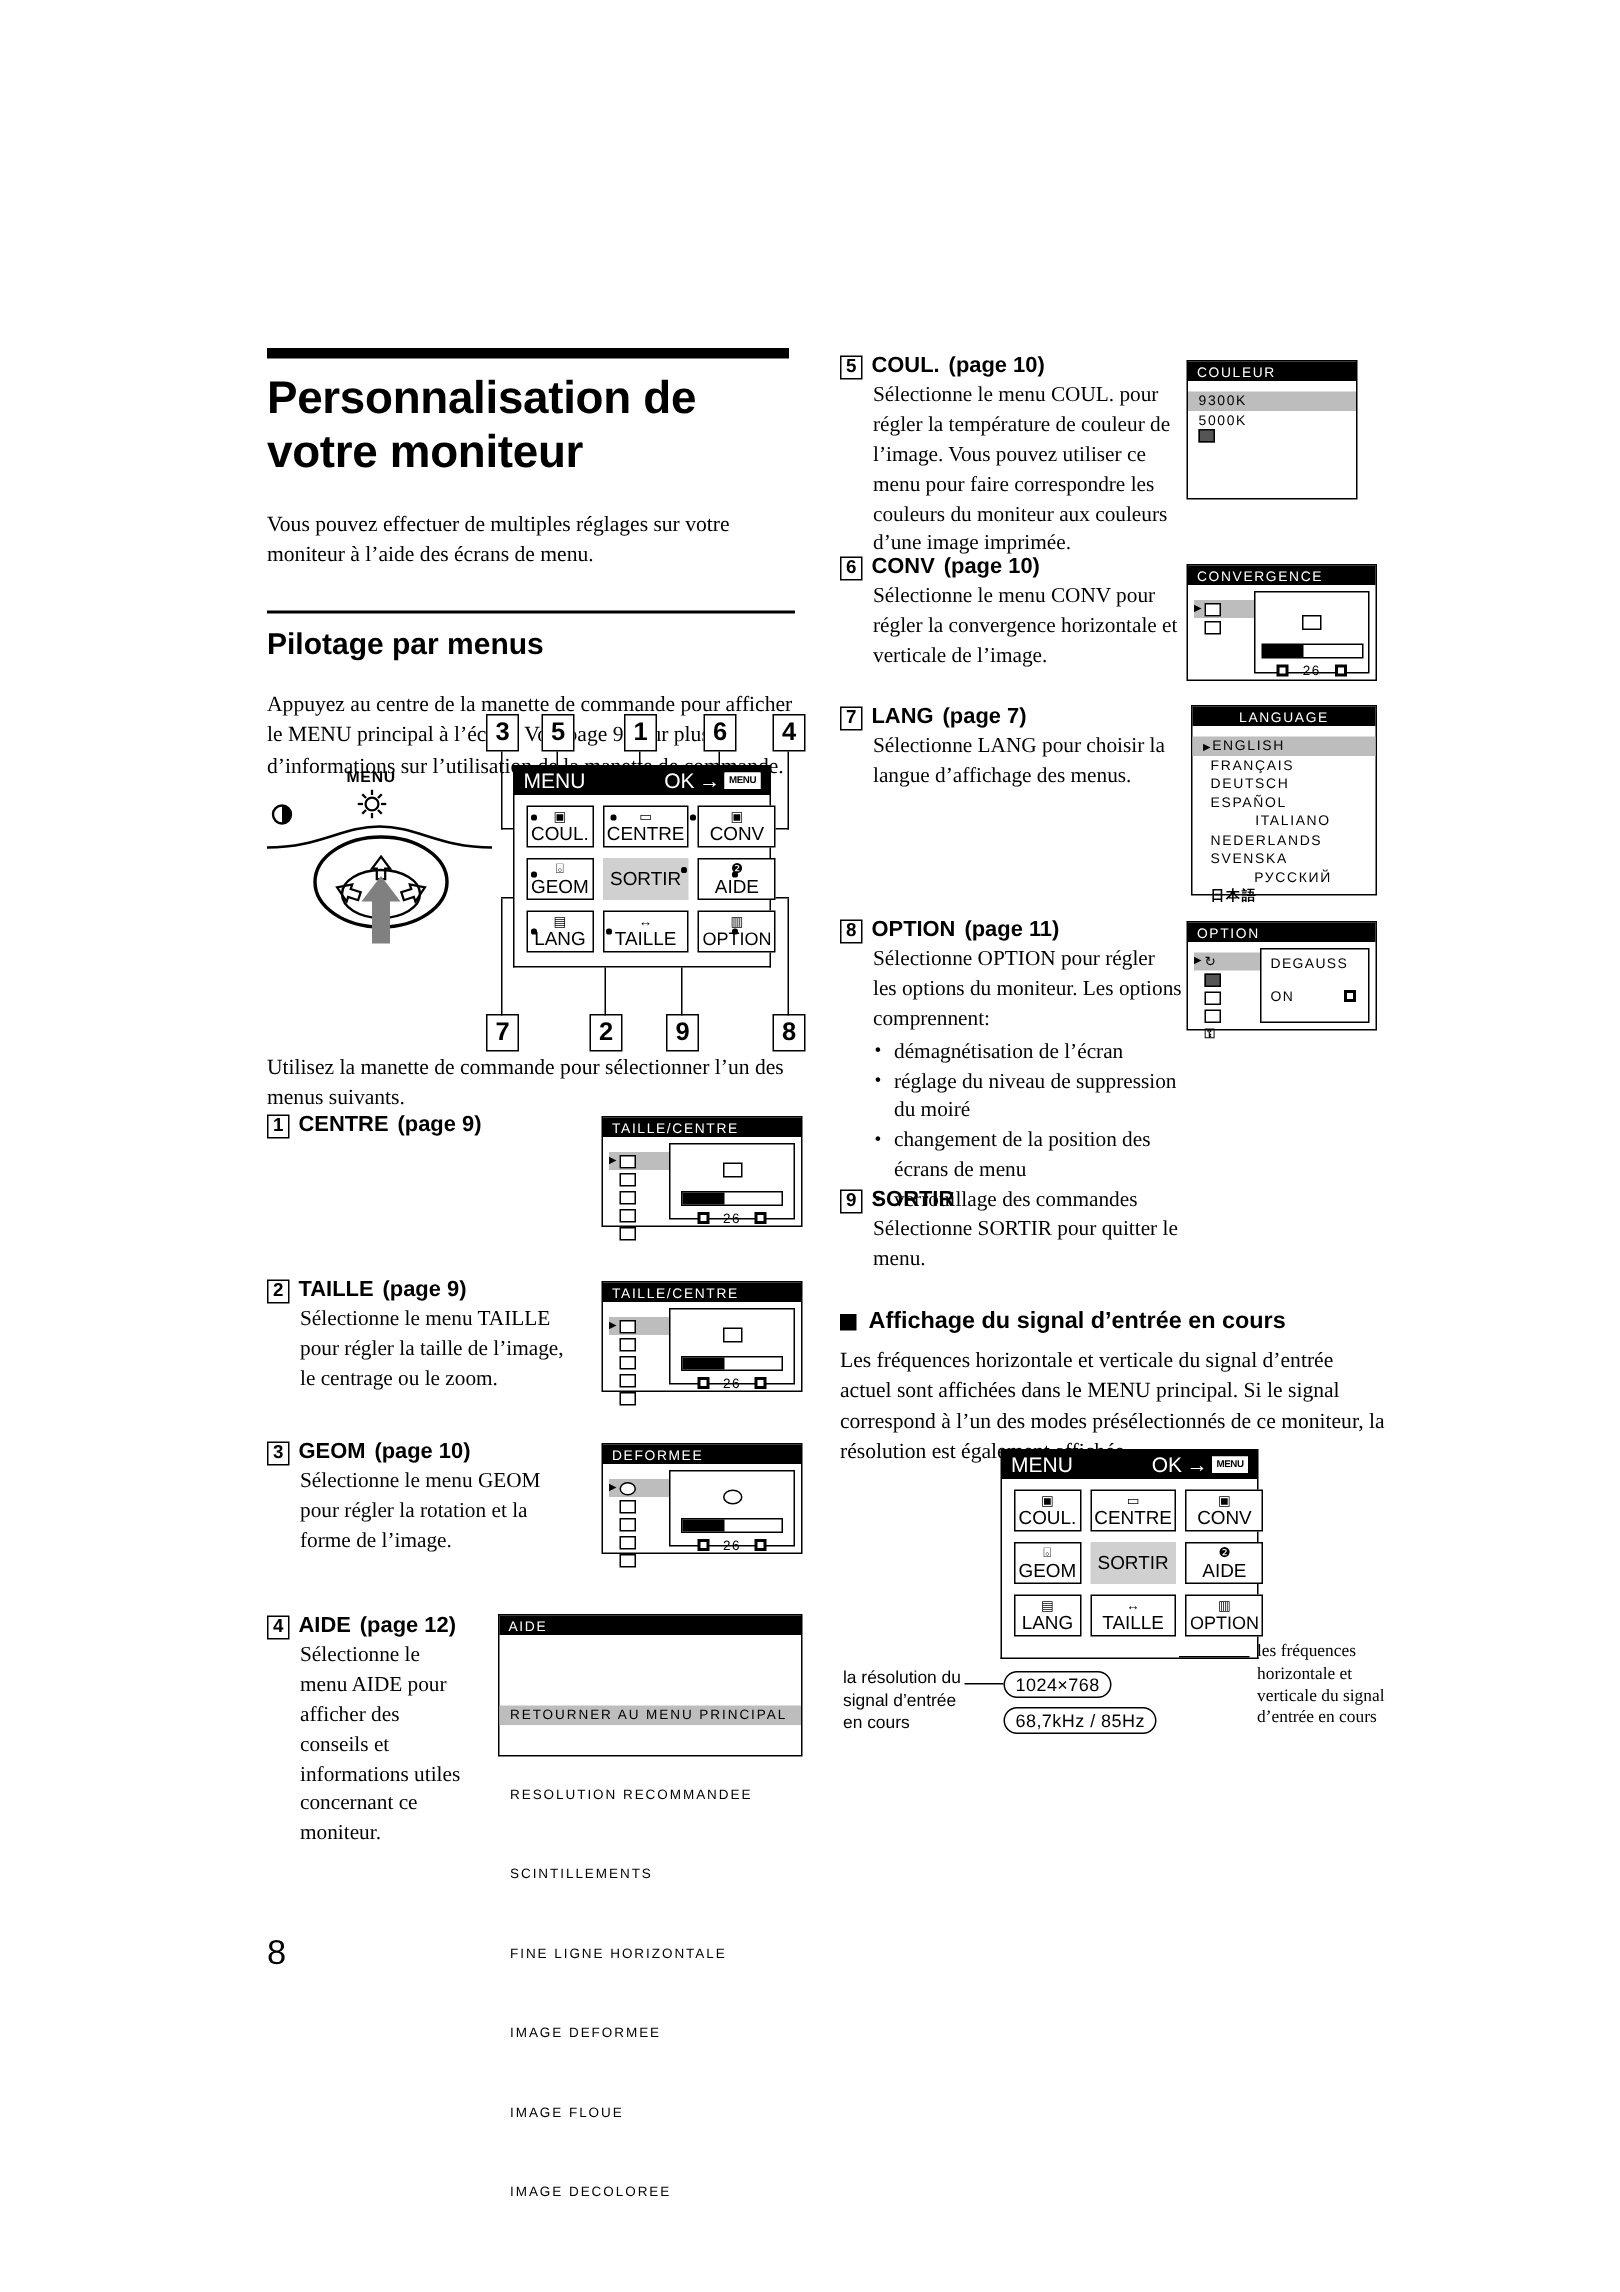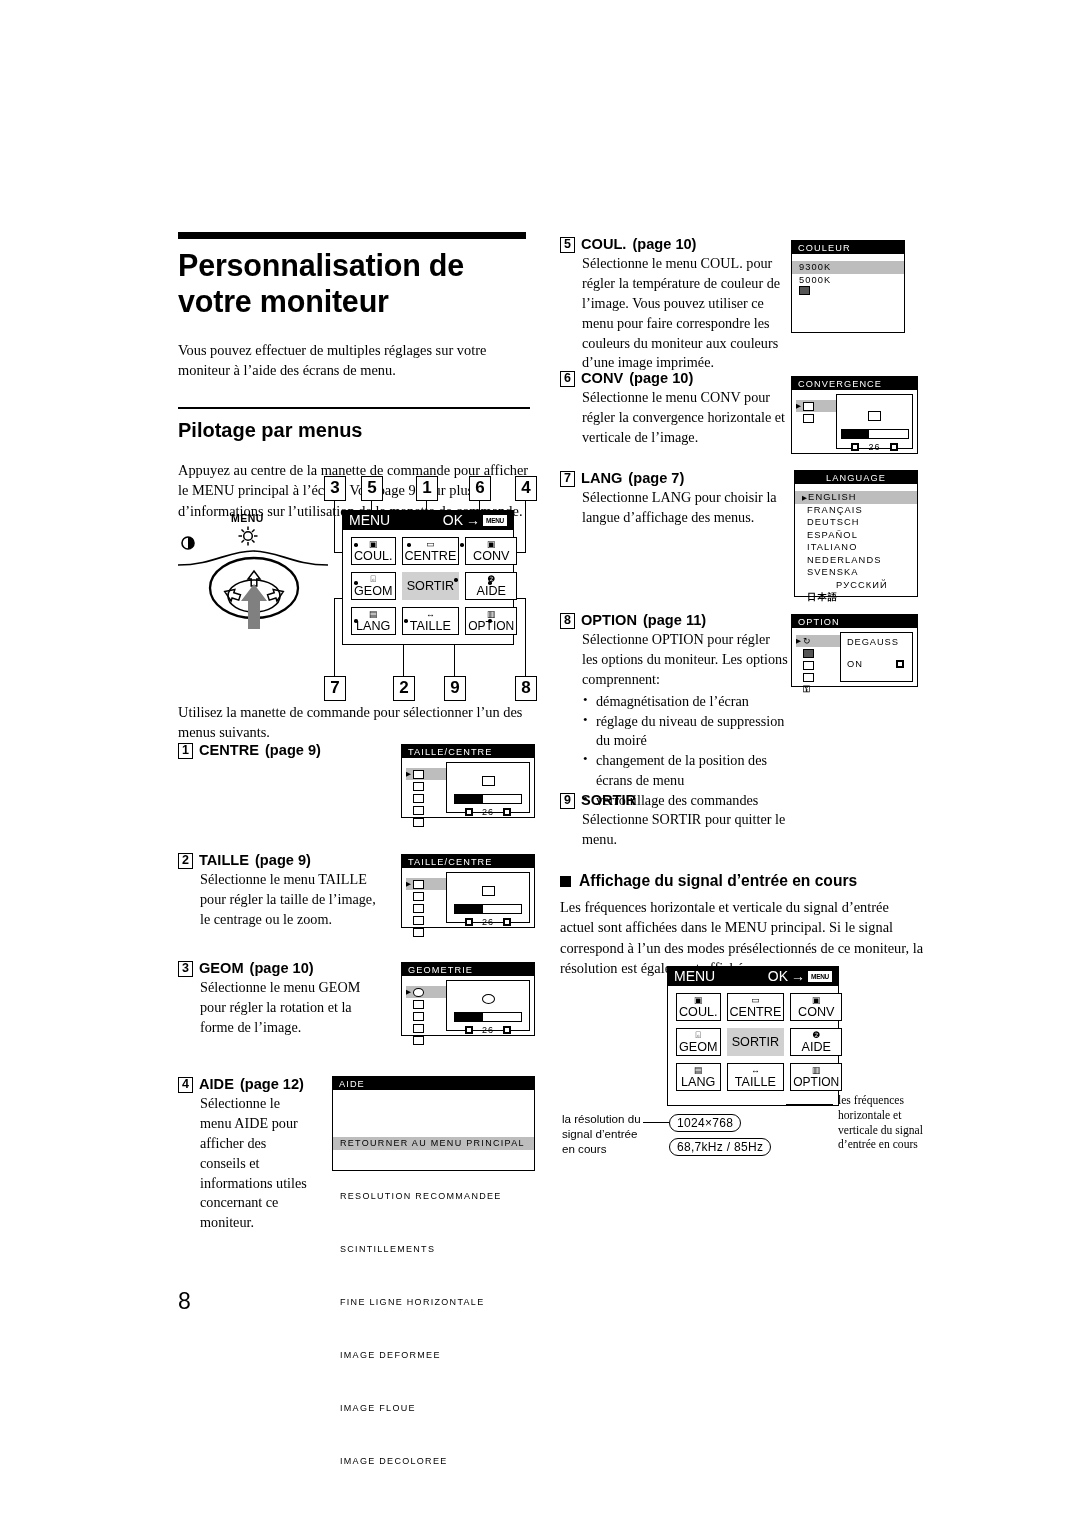--- a/index.html
+++ b/index.html
@@ -387,21 +387,21 @@
 
   <div style="position:absolute;left:178px;top:960px;width:360px;">
     <div class="item-head">
       <span class="numbox">3</span>
       <span>GEOM</span>
       <span class="pg">(page 10)</span>
     </div>
     <div class="item-body" style="width:205px;">Sélectionne le menu GEOM pour régler la rotation et la forme de l’image.</div>
   </div>
   <div class="osd" style="left:401px;top:962px;width:134px;height:74px;">
-    <div class="osd-title">GEOMETRIE</div>
+    <div class="osd-title">DEFORMEE</div>
     <div class="osd-inner">
       <div class="rail">
         <div class="rail-row sel">
             <span class="caret">▶</span>
             <span class="ic" style="border-radius:50%;"></span>
             <span class="caret r">▼</span>
           </div>
         <div class="rail-row">
             <span class="caret"> </span>
             <span class="ic"></span>
@@ -515,21 +515,21 @@
     </div>
     <div class="item-body" style="width:228px;">Sélectionne LANG pour choisir la langue d’affichage des menus.</div>
   </div>
   <div class="osd" style="left:794px;top:470px;width:124px;height:127px;">
     <div class="osd-title" style="text-align:center;padding-left:0;">LANGUAGE</div>
     <div class="osd-list">
       <div class="sel"><span style="font-size:6.5px;">▶</span><span>ENGLISH</span></div>
       <div style="padding-left:12px;">FRANÇAIS</div>
       <div style="padding-left:12px;">DEUTSCH</div>
       <div style="padding-left:12px;">ESPAÑOL</div>
-      <div style="padding-left:12px;">ITALIANO</div>
+      <div style="padding-left:12px;text-align:center;">ITALIANO</div>
       <div style="padding-left:12px;">NEDERLANDS</div>
       <div style="padding-left:12px;">SVENSKA</div>
       <div style="padding-left:12px;text-align:center;">РУССКИЙ</div>
       <div style="padding-left:12px;font-weight:bold;">日本語</div>
     </div>
   </div>
 
   <div style="position:absolute;left:560px;top:612px;width:240px;">
     <div class="item-head">
       <span class="numbox">8</span>

